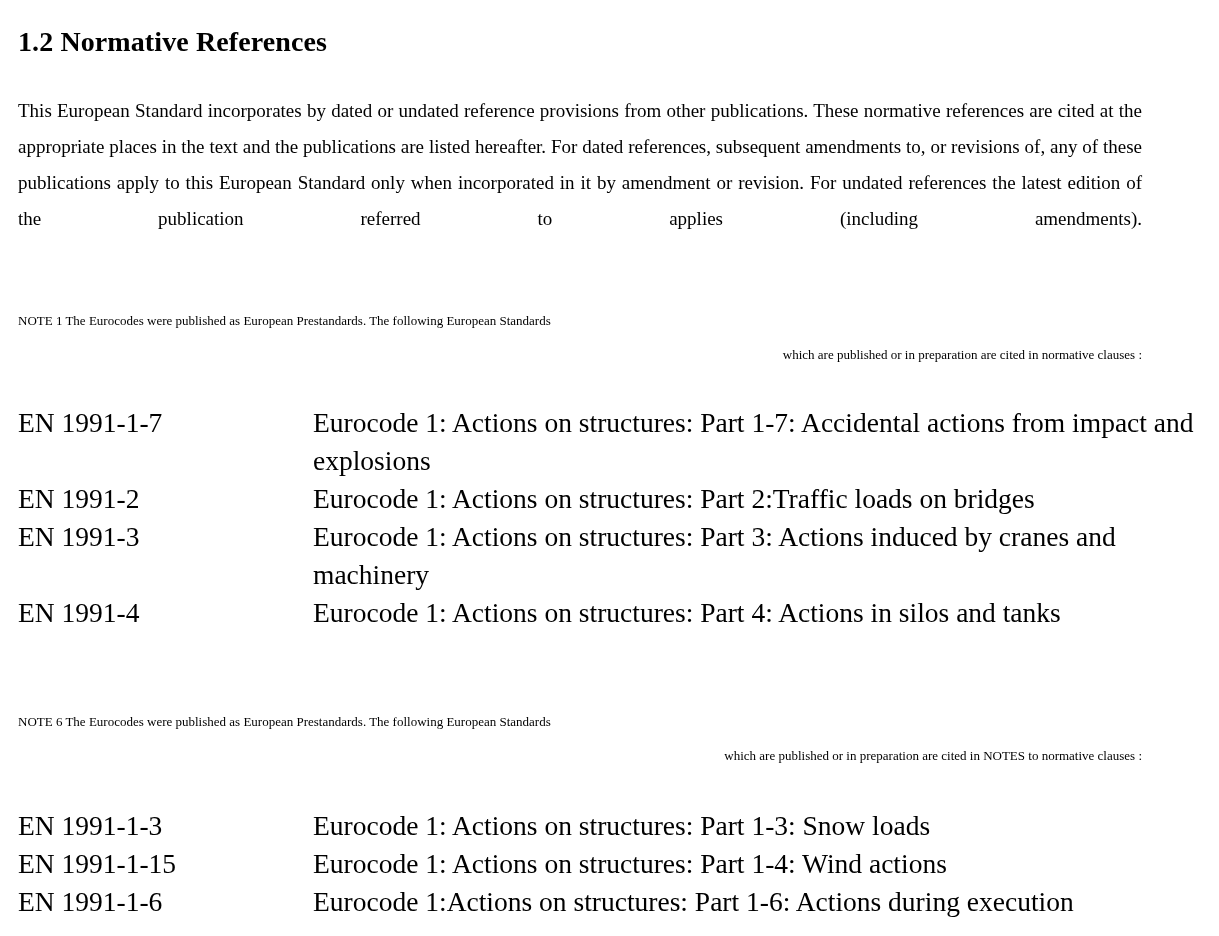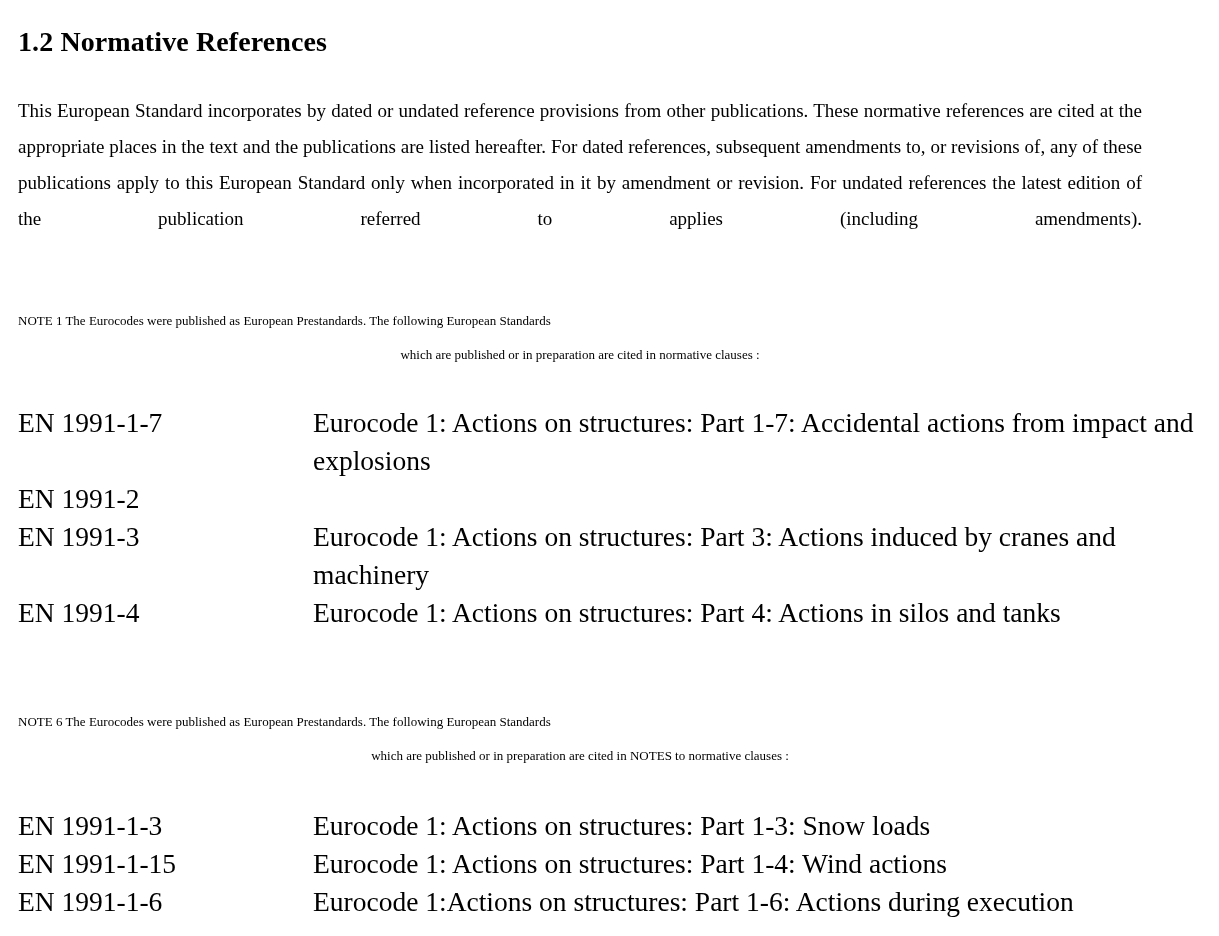--- a/index.html
+++ b/index.html
@@ -67,21 +67,21 @@
   .note-block::after {
     content: "";
     display: inline-block;
     width: 100%;
   }
   #note-1 { top: 304px; }
   #note-2 { top: 705px; }
 
   .note-last-line {
     display: block;
-    text-align: center;
+    text-align: right;
   }
 
   
   .ref-list {
     position: absolute;
     left: 0;
     width: 1219px;
     font-size: 27.5px;
     line-height: 38px;
   }
@@ -124,20 +124,21 @@
   <div class="ref-list" id="ref-list-1">
 
 
     <div class="ref-row">
       <span class="ref-code">EN 1991-1-7</span>
       <span class="ref-desc">Eurocode 1: Actions on structures: Part 1-7: Accidental actions from impact and explosions</span>
     </div>
 
     <div class="ref-row">
       <span class="ref-code">EN 1991-2</span>
+      <span class="ref-desc">Eurocode 1: Actions on structures: Part 2:Traffic loads on bridges</span>
     </div>
 
     <div class="ref-row">
       <span class="ref-code">EN 1991-3</span>
       <span class="ref-desc">Eurocode 1: Actions on structures: Part 3: Actions induced by cranes and machinery</span>
     </div>
 
     <div class="ref-row">
       <span class="ref-code">EN 1991-4</span>
       <span class="ref-desc">Eurocode 1: Actions on structures: Part 4: Actions in silos and tanks</span>

